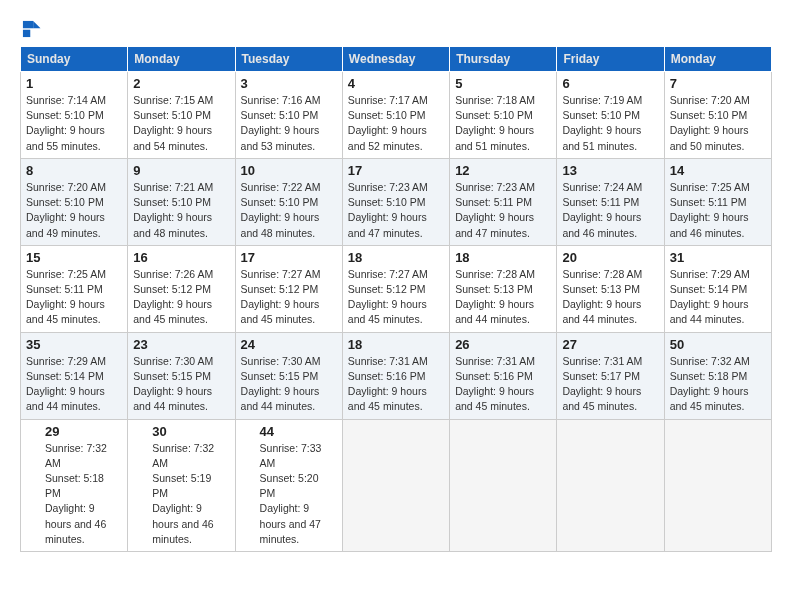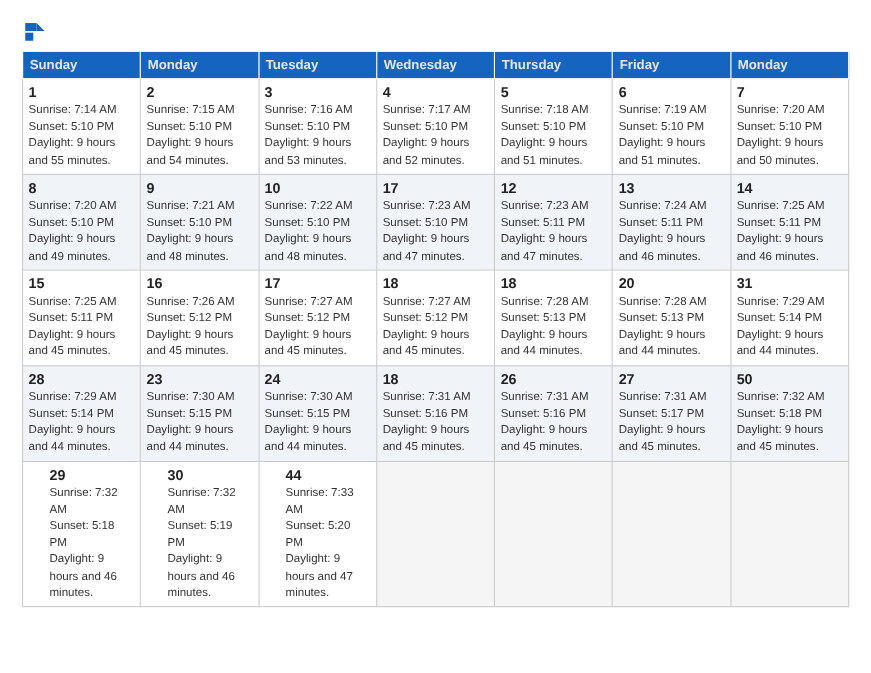--- a/index.html
+++ b/index.html
@@ -222,21 +222,21 @@
         <span class="day-number">20</span>
         <span class="day-info">Sunrise: 7:28 AM<br>Sunset: 5:13 PM<br>Daylight: 9 hours and 44 minutes.</span>
       </td>
           <td>
         <span class="day-number">31</span>
         <span class="day-info">Sunrise: 7:29 AM<br>Sunset: 5:14 PM<br>Daylight: 9 hours and 44 minutes.</span>
       </td>
         </tr>
         <tr>
           <td>
-        <span class="day-number">28</span>
+        <span class="day-number">35</span>
         <span class="day-info">Sunrise: 7:29 AM<br>Sunset: 5:14 PM<br>Daylight: 9 hours and 44 minutes.</span>
       </td>
           <td>
         <span class="day-number">23</span>
         <span class="day-info">Sunrise: 7:30 AM<br>Sunset: 5:15 PM<br>Daylight: 9 hours and 44 minutes.</span>
       </td>
           <td>
         <span class="day-number">24</span>
         <span class="day-info">Sunrise: 7:30 AM<br>Sunset: 5:15 PM<br>Daylight: 9 hours and 44 minutes.</span>
       </td>

